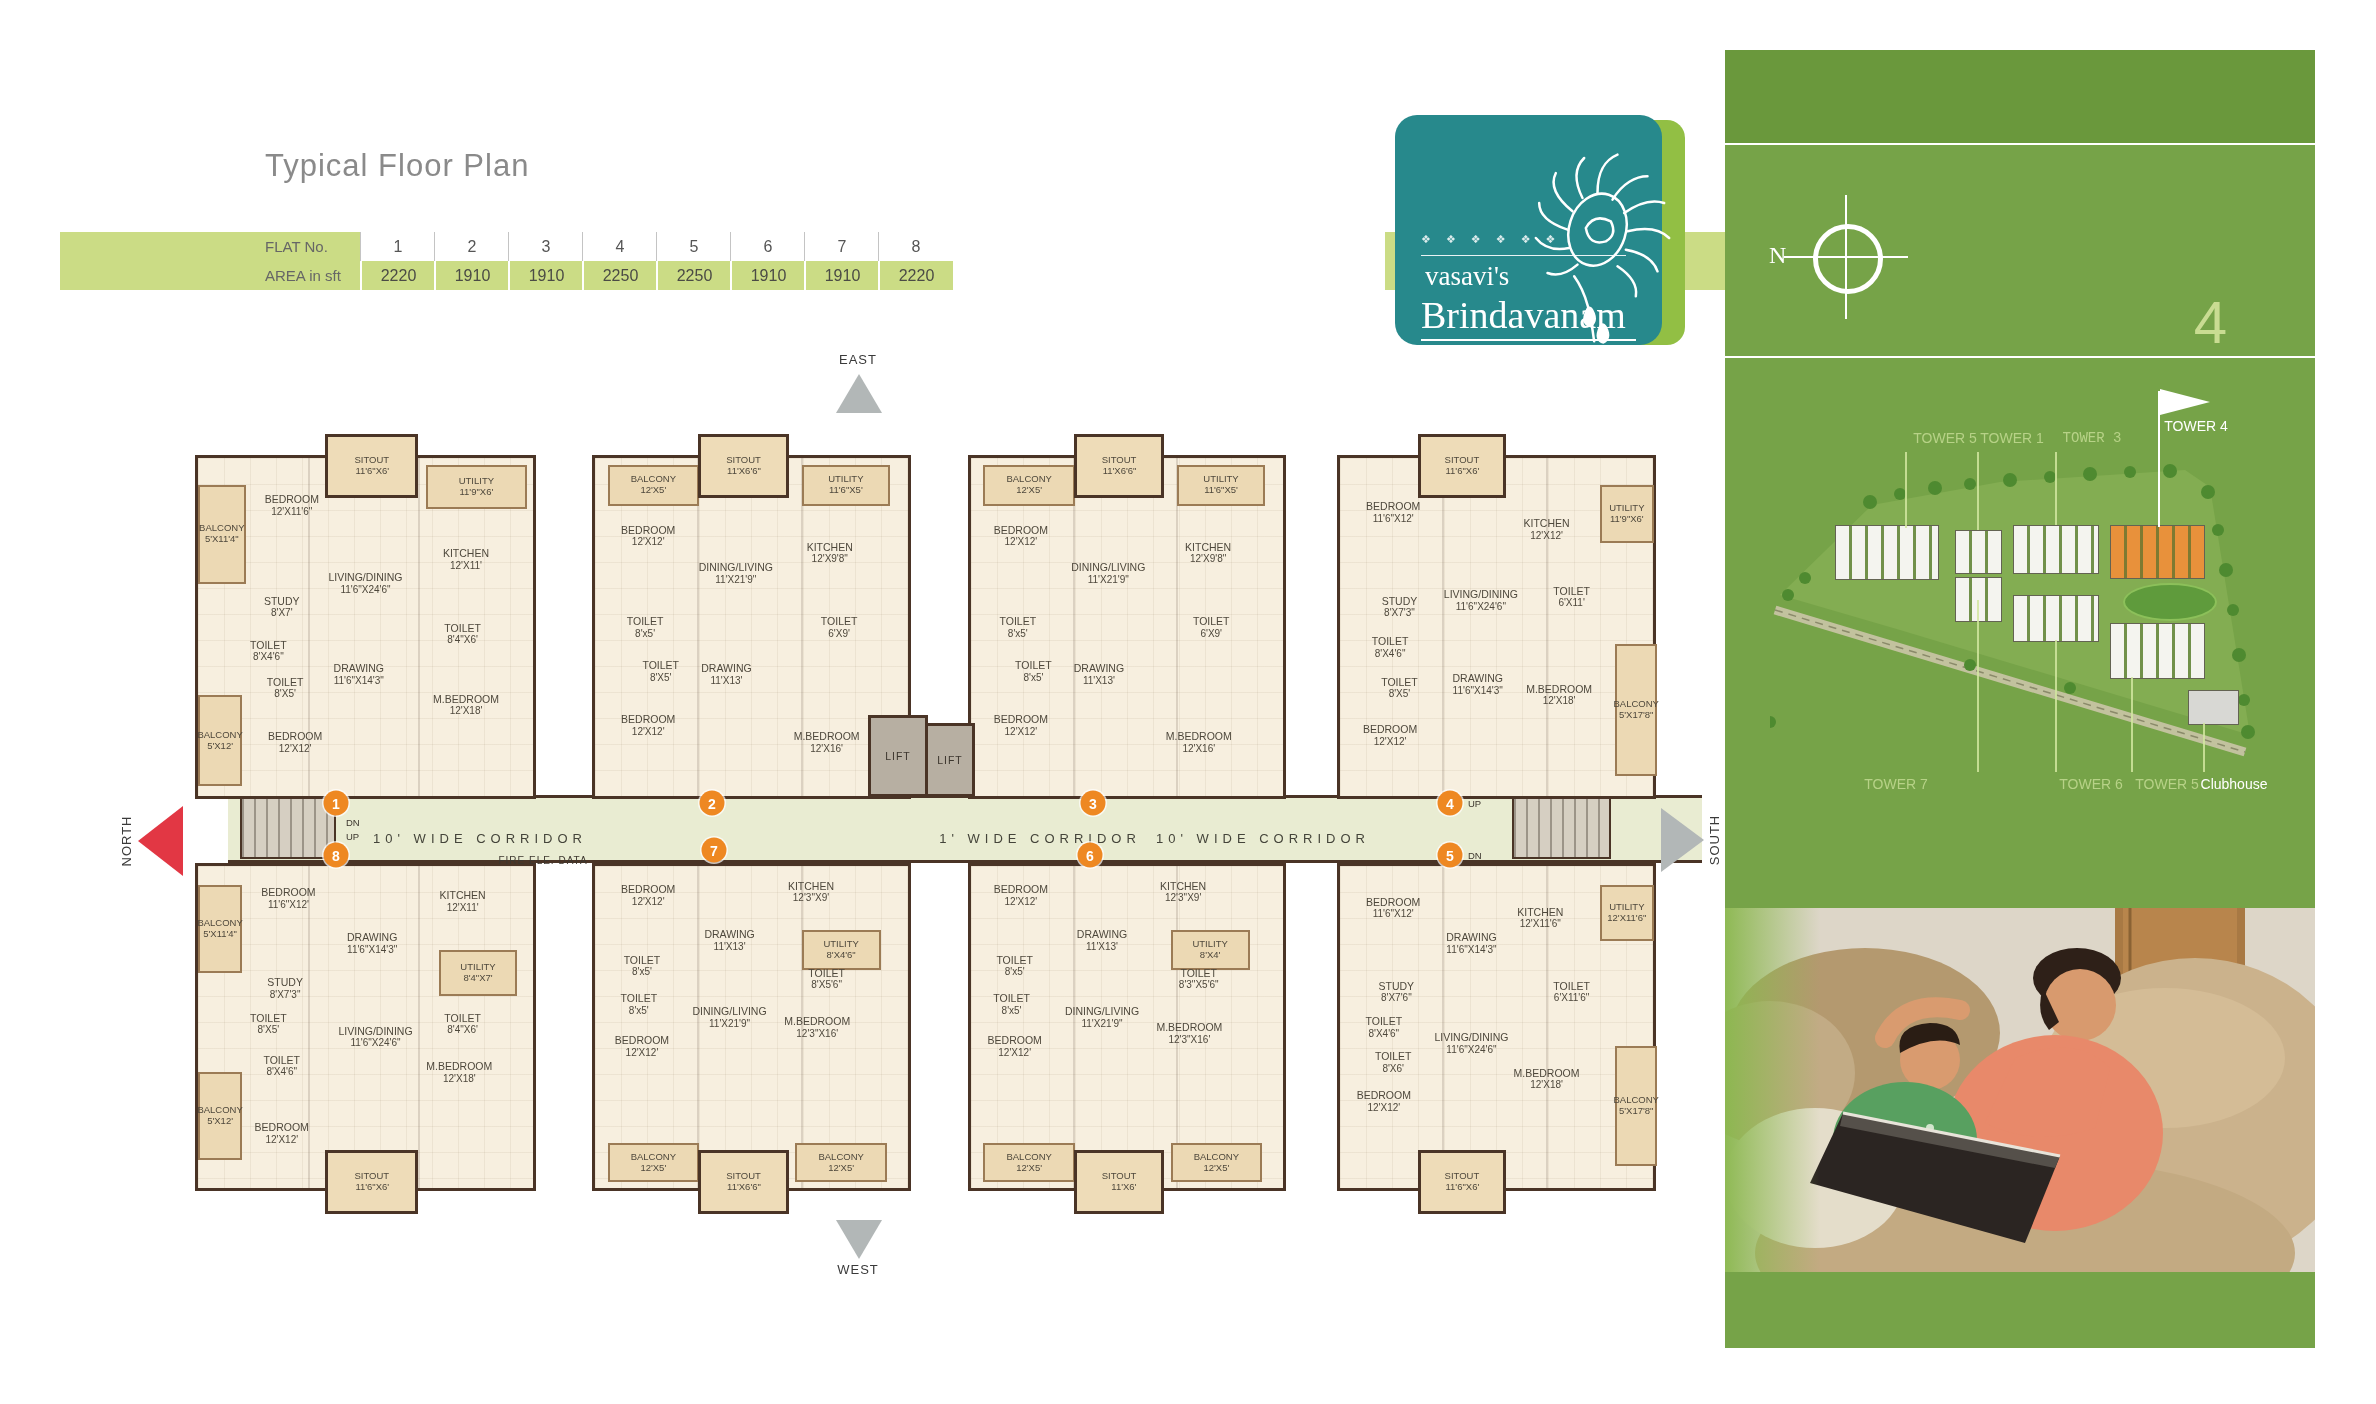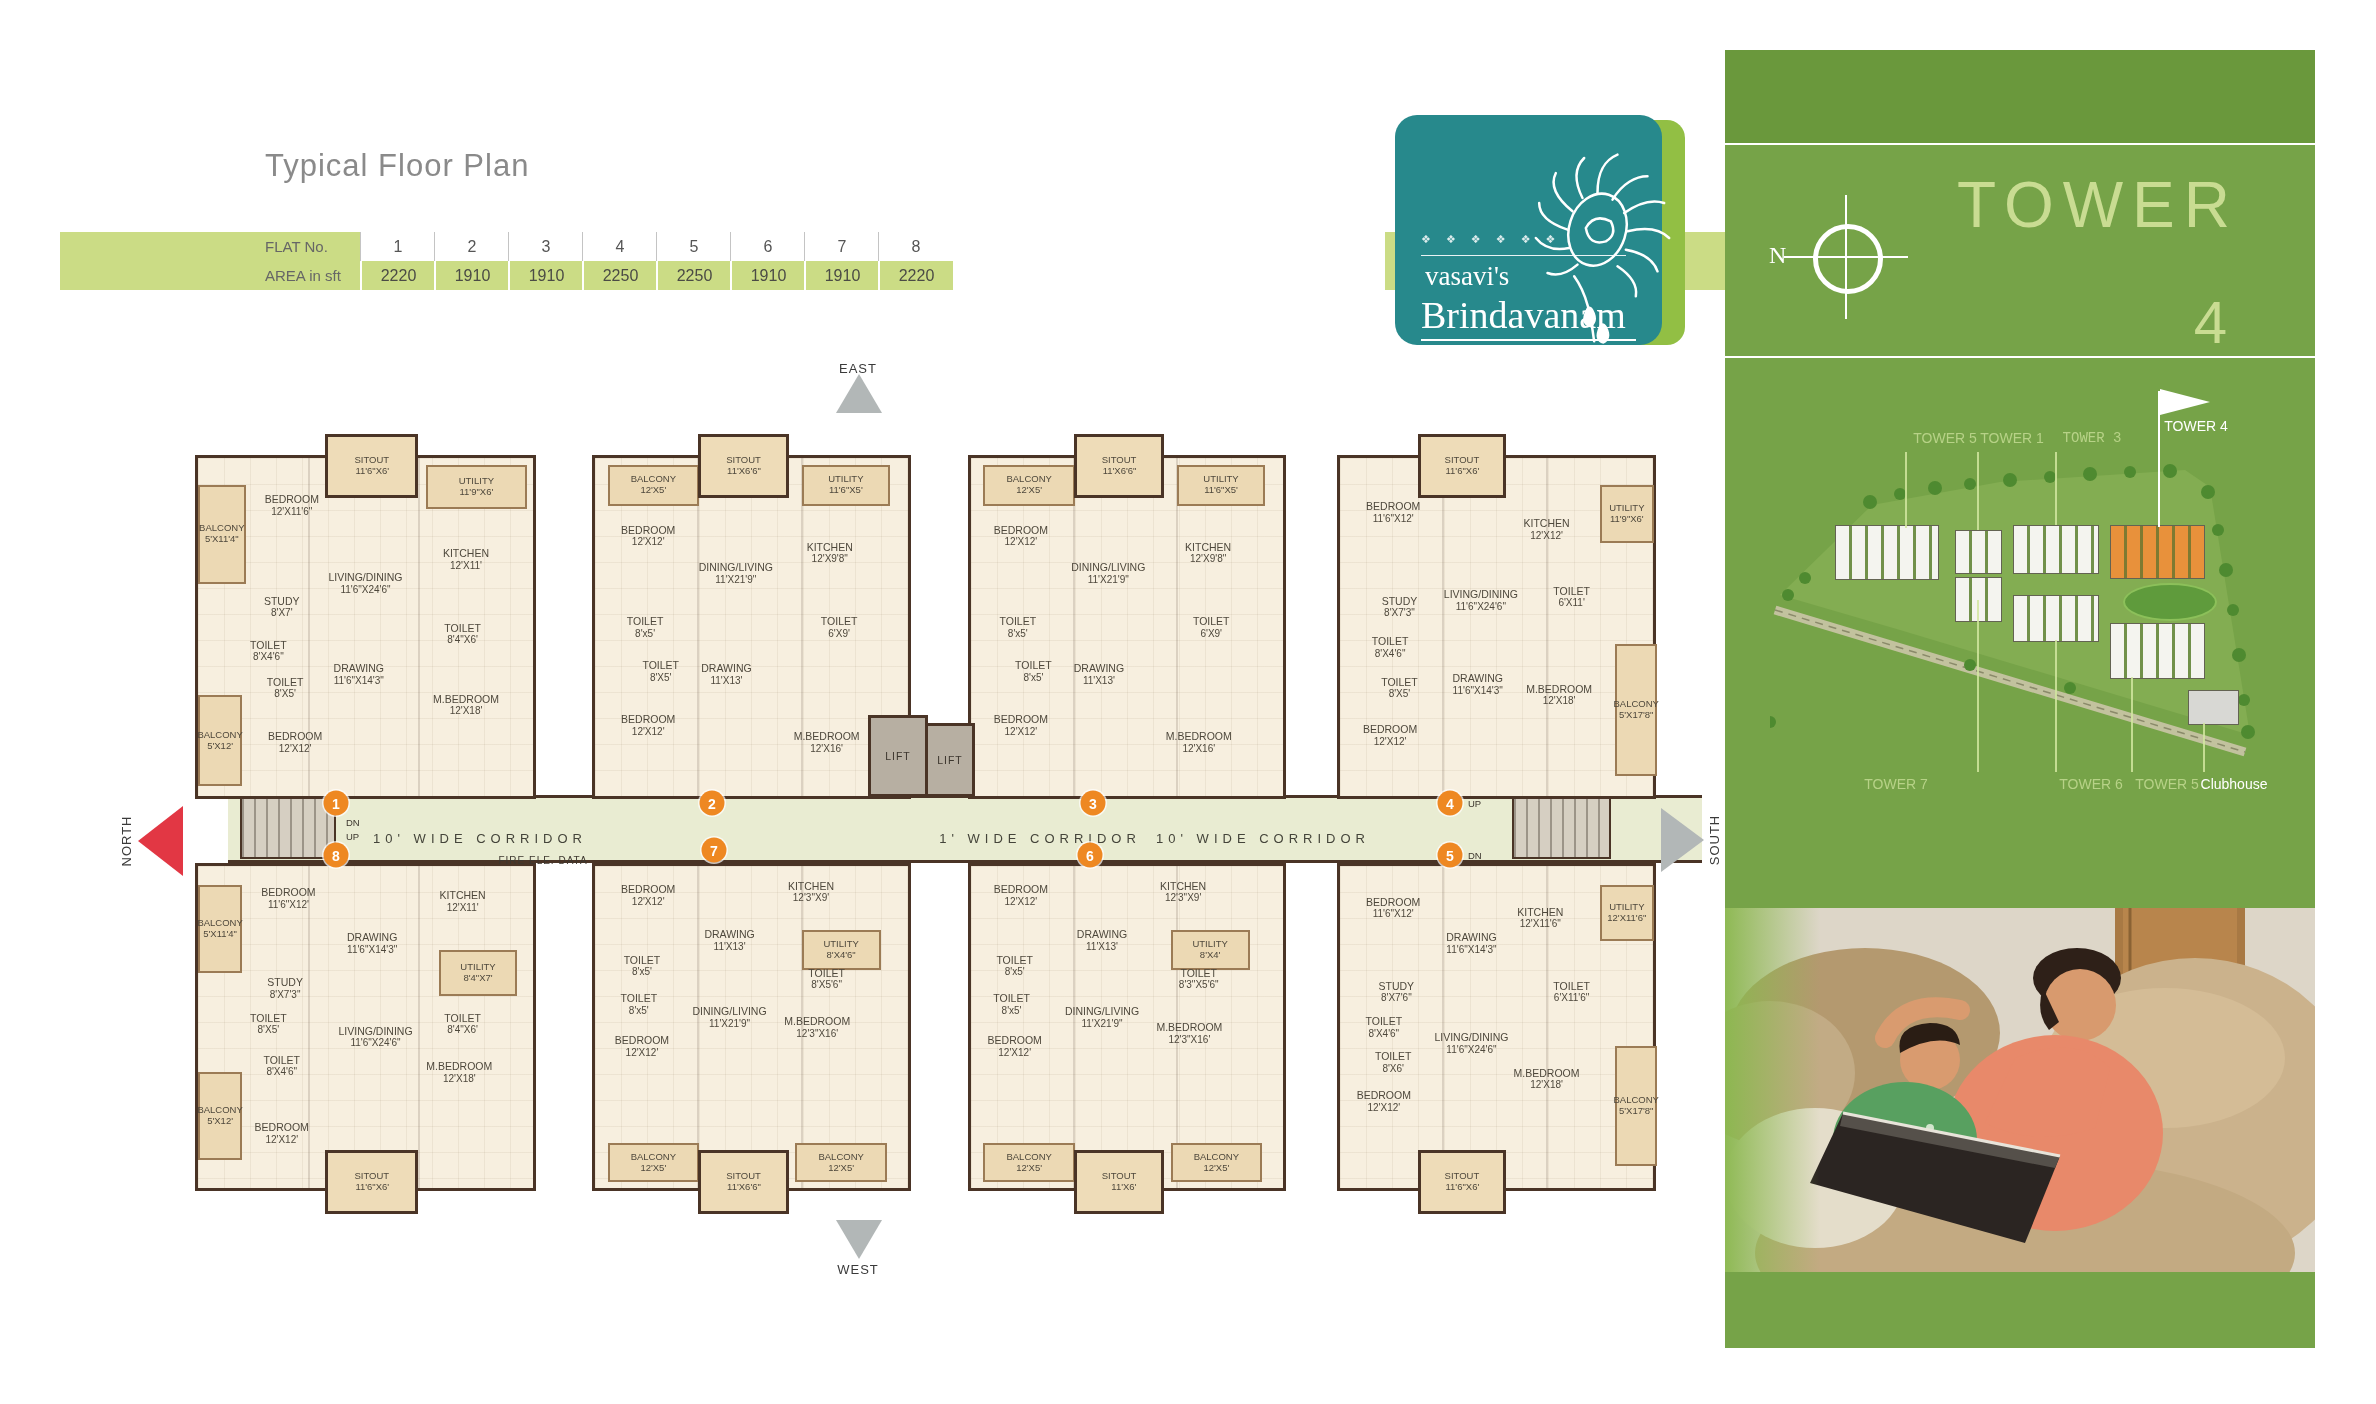--- a/index.html
+++ b/index.html
@@ -168,21 +168,20 @@
     </svg>
   </div>
 
   <div id="sidebar">
     <div id="sb-topband"></div>
     <div id="sb-sep2"></div>
     <div id="compass-n">N</div>
     <div id="compass-h"></div>
     <div id="compass-v"></div>
     <div id="compass-ring"></div>
-    <div id="tower-word">TOWER</div>
     <div id="tower-num">4</div>
   </div>
 
   <svg class="abs" id="site-ground" style="left:1770px;top:460px;width:500px;height:330px;" viewBox="0 0 500 330">
     <polygon points="10,135 102,45 230,22 415,10 440,27 480,275 330,230 130,170" fill="#83ad52"></polygon>
     <path d="M5 150 L475 292" stroke="#c2c29e" stroke-width="9" fill="none"></path>
     <path d="M5 150 L475 292" stroke="#8a8a6a" stroke-width="1.5" stroke-dasharray="8 6" fill="none"></path>
     <g fill="#4e8a30">
       <circle cx="100" cy="42" r="7"></circle>
         <circle cx="130" cy="34" r="6"></circle>
@@ -668,21 +667,21 @@
       <div class="badge-tag" style="left: 1468px; top: 803px;">UP</div>
       <div class="badge" style="left: 1450px; top: 855px;">5</div>
       <div class="badge-tag" style="left: 1468px; top: 855px;">DN</div>
       <div class="badge" style="left: 1090px; top: 855px;">6</div>
       <div class="badge" style="left: 714px; top: 850px;">7</div>
       <div class="badge" style="left: 336px; top: 855px;">8</div>
       <div class="badge-tag" style="left: 346px; top: 836px;">UP</div>
     </div>
   <div id="fire-label">FIRE  ELE. DATA</div>
 
-  <div class="dirlabel" style="left:858px;top:361px;transform:translate(-50%,0);">EAST</div>
+  <div class="dirlabel" style="left:858px;top:352px;transform:translate(-50%,0);">EAST</div>
   <div id="tri-east"></div>
   <div class="dirlabel" style="left:858px;top:1262px;transform:translate(-50%,0);">WEST</div>
   <div id="tri-west"></div>
   <div class="dirlabel vlabel" style="left:126px;top:841px;">NORTH</div>
   <div id="tri-north"></div>
   <div class="dirlabel vlabel" style="left:1714px;top:840px;">SOUTH</div>
   <div id="tri-south"></div>
 
   <svg class="abs" style="left:1725px;top:908px;width:590px;height:364px;" viewBox="0 0 590 364">
     <rect x="0" y="0" width="590" height="364" fill="#ddd6c8"></rect>

